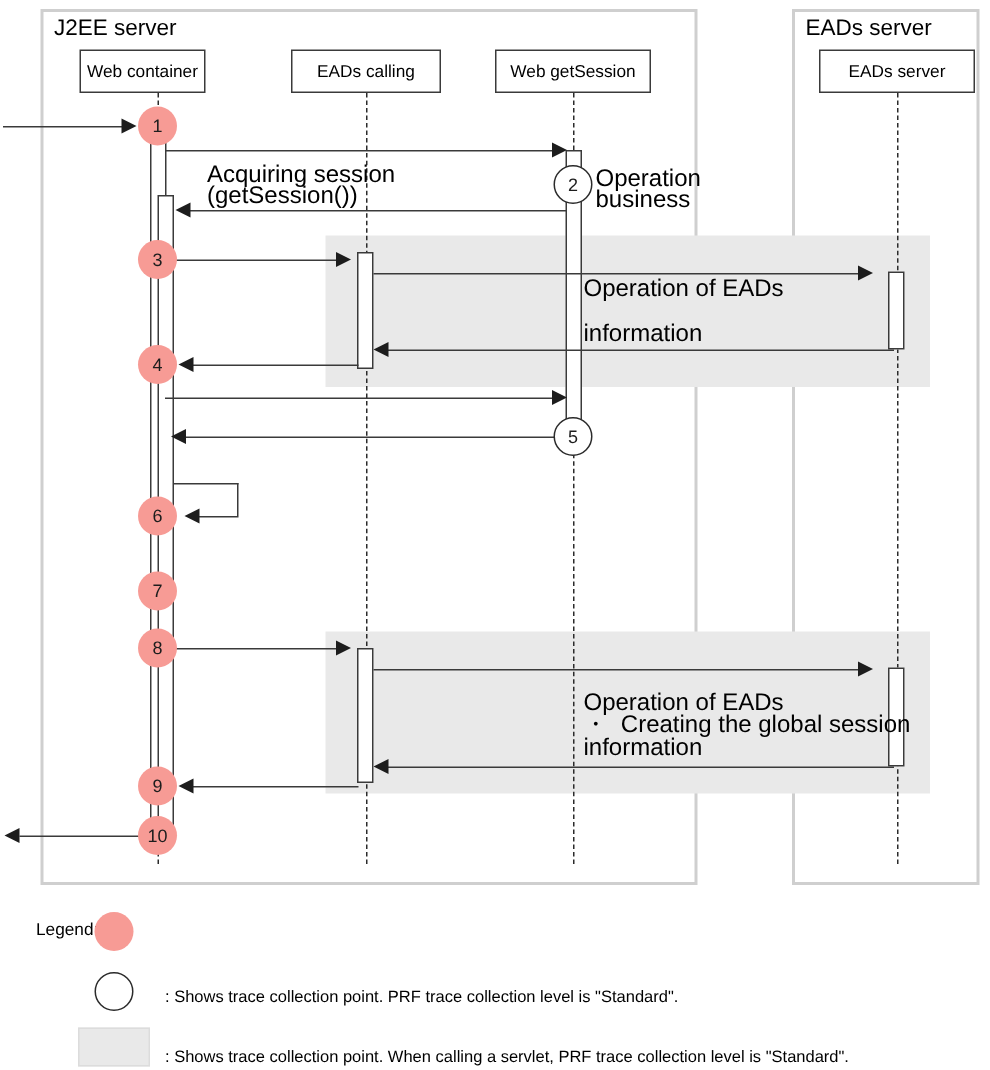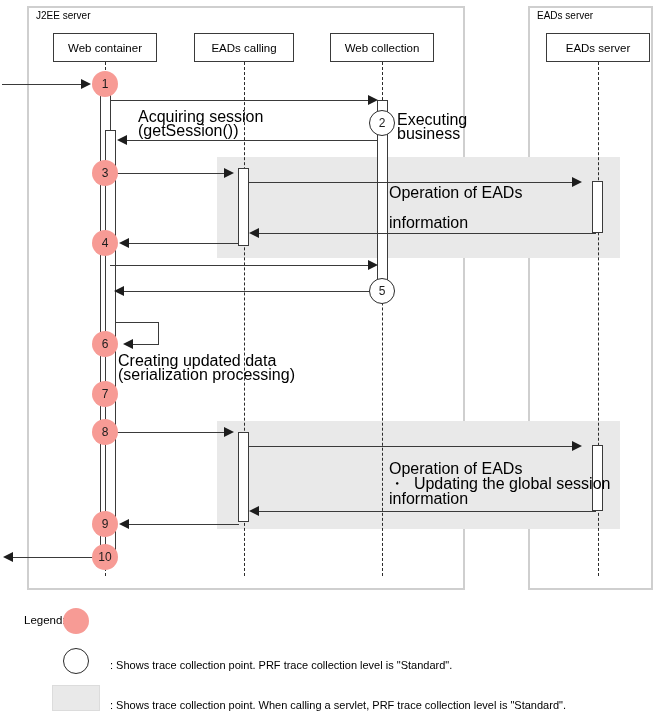--- a/index.html
+++ b/index.html
@@ -23,21 +23,21 @@
   .abs { position: absolute; }
 
   
   .frame {
     border: 2px solid #cfcfcf;
     background: transparent;
     box-sizing: border-box;
   }
   .frame-title {
     position: absolute;
-    font-size: 10px;
+    font-size: 15px;
     color: #000;
     white-space: nowrap;
   }
 
   
   .head {
     position: absolute;
     border: 1.3px solid #3a3a3a;
     background: #fff;
     box-sizing: border-box;
@@ -168,28 +168,28 @@
 
   <div class="frame abs" style="left:27px; top:6px; width:438px; height:584px;"></div>
   <div class="frame-title" style="left:36px; top:10px;">J2EE server</div>
 
   <div class="frame abs" style="left:528px; top:6px; width:125px; height:584px;"></div>
   <div class="frame-title" style="left:537px; top:10px;">EADs server</div>
 
   <div class="band" style="left:217px; top:157px; width:403px; height:101px;"></div>
   <div class="band" style="left:217px; top:421px; width:403px; height:108px;"></div>
 
-  <div class="head" style="left:53px; top:33px; width:104px; height:29px;">
+  <div class="head" style="left:53px; top:33px; width:84px; height:29px;">
     <span>Web container</span>
   </div>
   <div class="head" style="left:194px; top:33px; width:100px; height:29px;">
     <span>EADs calling</span>
   </div>
   <div class="head" style="left:330px; top:33px; width:104px; height:29px;">
-    <span>Web collection</span>
+    <span>Web getSession</span>
   </div>
   <div class="head" style="left:546px; top:33px; width:104px; height:29px;">
     <span>EADs server</span>
   </div>
 
   <div class="lifeline" style="left:105px; top:62px; height:514px;"></div>
   <div class="lifeline" style="left:244px; top:62px; height:514px;"></div>
   <div class="lifeline" style="left:382px; top:62px; height:514px;"></div>
   <div class="lifeline" style="left:598px; top:62px; height:514px;"></div>
 
@@ -211,21 +211,21 @@
   <div class="arrowhead arrow-right" style="left:81px; top:79px;"></div>
 
   <div class="hline" style="left:110px; top:100px; width:260px;"></div>
   <div class="arrowhead arrow-right" style="left:368px; top:95px;"></div>
 
   <div class="hline" style="left:120px; top:140px; width:258px;"></div>
   <div class="arrowhead arrow-left" style="left:117px; top:135px;"></div>
   <div class="note" style="left:138px; top:110px;">Acquiring session
 (getSession())</div>
 
-  <div class="note" style="left:397px; top:113px;">Executing
+  <div class="note" style="left:397px; top:113px;">Operation
 business</div>
 
   <div class="hline" style="left:115px; top:173px; width:110px;"></div>
   <div class="arrowhead arrow-right" style="left:224px; top:168px;"></div>
 
   <div class="hline" style="left:249px; top:182px; width:324px;"></div>
   <div class="arrowhead arrow-right" style="left:572px; top:177px;"></div>
 
   <div class="note" style="left:389px; top:186px;">Operation of EADs</div>
   <div class="note" style="left:389px; top:216px;">information</div>
@@ -239,31 +239,29 @@
   <div class="hline" style="left:110px; top:265px; width:260px;"></div>
   <div class="arrowhead arrow-right" style="left:368px; top:260px;"></div>
 
   <div class="hline" style="left:117px; top:291px; width:255px;"></div>
   <div class="arrowhead arrow-left" style="left:114px; top:286px;"></div>
 
   <div class="hline" style="left:116px; top:322px; width:43px;"></div>
   <div class="vline" style="left:158px; top:322px; height:22px;"></div>
   <div class="hline" style="left:126px; top:344px; width:33px;"></div>
   <div class="arrowhead arrow-left" style="left:123px; top:339px;"></div>
-  <div class="note" style="left:118px; top:354px;">Creating updated data
-(serialization processing)</div>
 
   <div class="hline" style="left:115px; top:432px; width:110px;"></div>
   <div class="arrowhead arrow-right" style="left:224px; top:427px;"></div>
 
   <div class="hline" style="left:249px; top:446px; width:324px;"></div>
   <div class="arrowhead arrow-right" style="left:572px; top:441px;"></div>
 
   <div class="note" style="left:389px; top:462px;">Operation of EADs</div>
-  <div class="note" style="left:389px; top:477px;">・  Updating the global session</div>
+  <div class="note" style="left:389px; top:477px;">・  Creating the global session</div>
   <div class="note" style="left:389px; top:492px;">information</div>
 
   <div class="hline" style="left:252px; top:511px; width:344px;"></div>
   <div class="arrowhead arrow-left" style="left:249px; top:506px;"></div>
 
   <div class="hline" style="left:122px; top:524px; width:117px;"></div>
   <div class="arrowhead arrow-left" style="left:119px; top:519px;"></div>
 
   <div class="hline" style="left:13px; top:557px; width:87px;"></div>
   <div class="arrowhead arrow-left" style="left:3px; top:552px;"></div>

